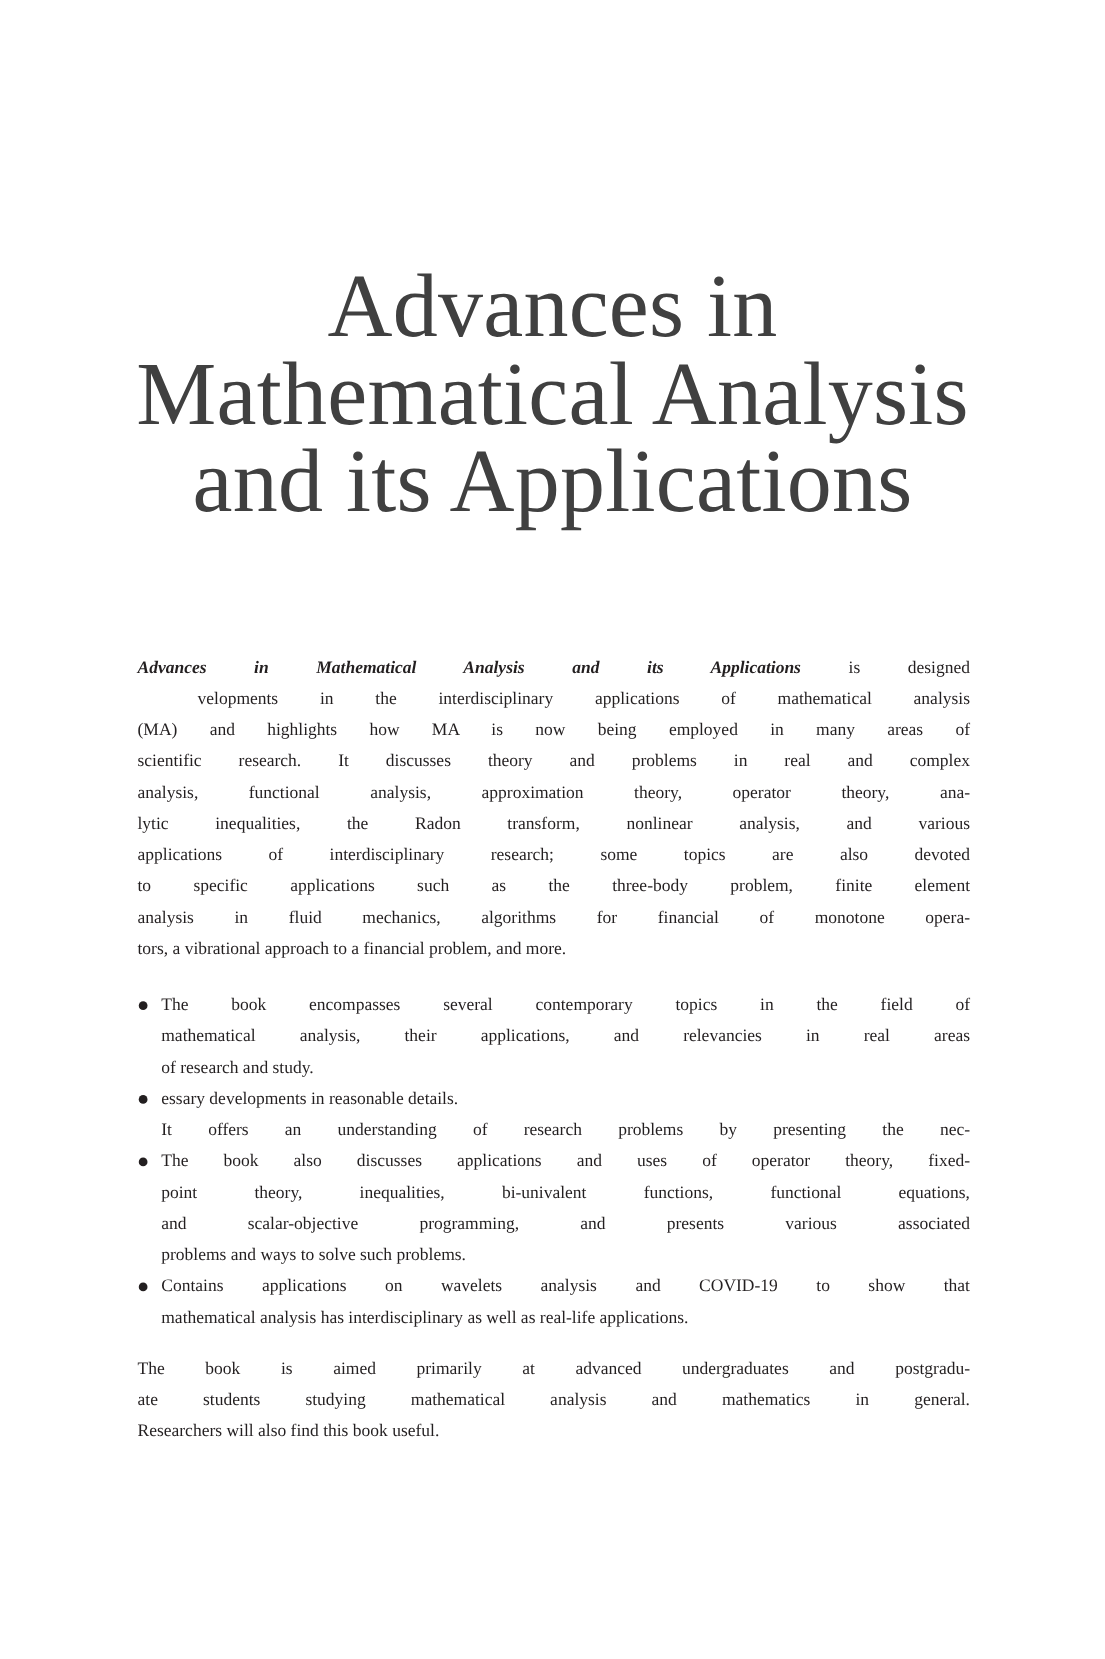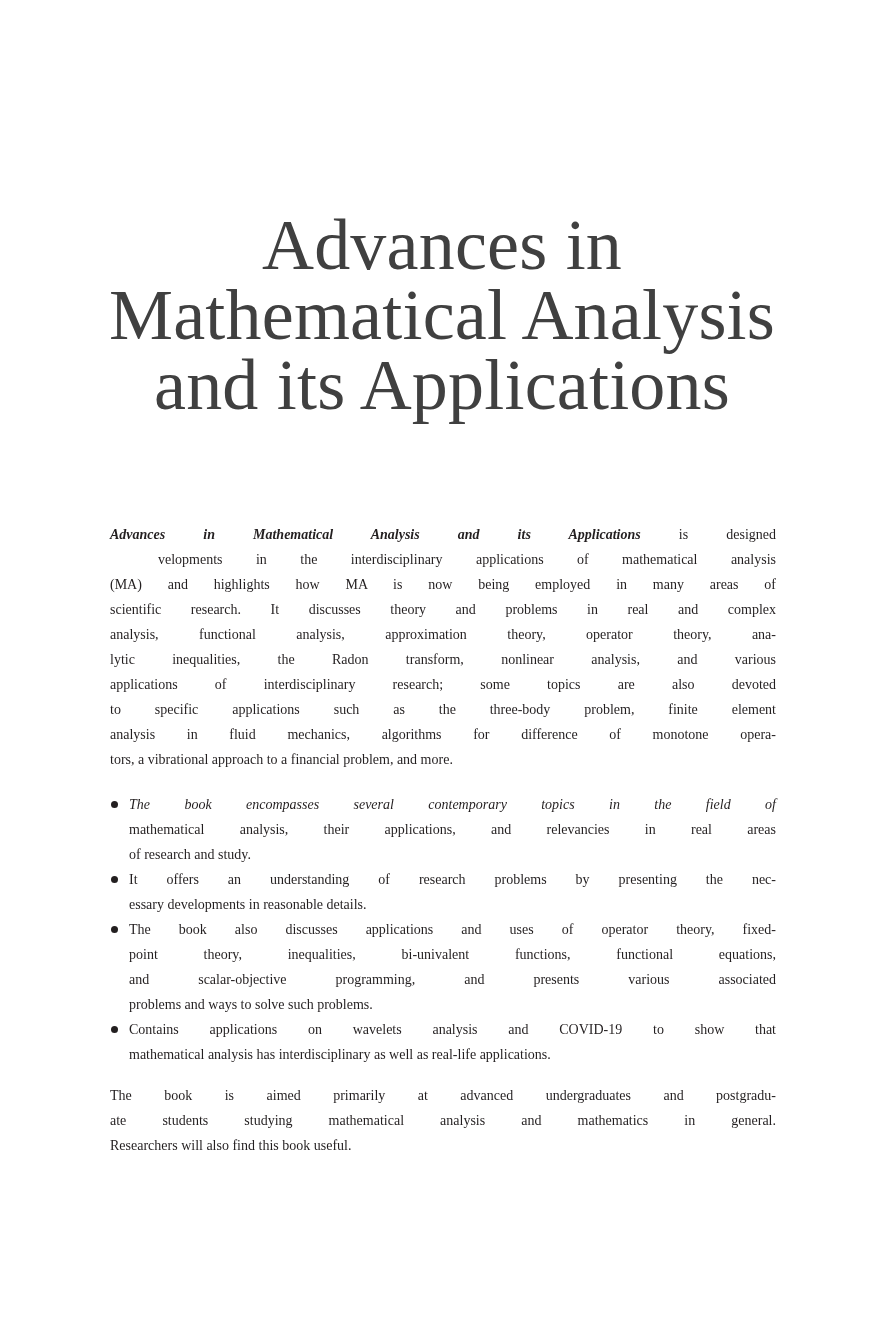--- a/index.html
+++ b/index.html
@@ -91,35 +91,35 @@
 
   <div class="para-intro">
     <span class="line" style="white-space: normal;"><span class="intro-title">Advances in Mathematical Analysis and its Applications</span><span> is designed</span></span>
     <span class="line" style="white-space: normal; margin-left: 48px;">velopments in the interdisciplinary applications of mathematical analysis</span>
     <span class="line" style="white-space: normal;">(MA) and highlights how MA is now being employed in many areas of</span>
     <span class="line" style="white-space: normal;">scientific research. It discusses theory and problems in real and complex</span>
     <span class="line" style="white-space: normal;">analysis, functional analysis, approximation theory, operator theory, ana-</span>
     <span class="line" style="white-space: normal;">lytic inequalities, the Radon transform, nonlinear analysis, and various</span>
     <span class="line" style="white-space: normal;">applications of interdisciplinary research; some topics are also devoted</span>
     <span class="line" style="white-space: normal;">to specific applications such as the three-body problem, finite element</span>
-    <span class="line" style="white-space: normal;">analysis in fluid mechanics, algorithms for difference of monotone opera-</span>
+    <span class="line" style="white-space: normal;">analysis in fluid mechanics, algorithms for financial of monotone opera-</span>
     <span class="line last" style="white-space: normal;">tors, a vibrational approach to a financial problem, and more.</span>
   </div>
 
   <ul class="bullets">
     <li class="bullet-item">
       <span class="bullet-dot"></span>
-      <span class="line" style="white-space: normal; font-style: italic;">The book encompasses several contemporary topics in the field of</span>
+      <span class="line" style="white-space: normal;">The book encompasses several contemporary topics in the field of</span>
       <span class="line" style="white-space: normal;">mathematical analysis, their applications, and relevancies in real areas</span>
       <span class="line last" style="white-space: normal;">of research and study.</span>
     </li>
     <li class="bullet-item">
       <span class="bullet-dot"></span>
+      <span class="line last" style="white-space: normal;">essary developments in reasonable details.</span>
       <span class="line" style="white-space: normal;">It offers an understanding of research problems by presenting the nec-</span>
-      <span class="line last" style="white-space: normal;">essary developments in reasonable details.</span>
     </li>
     <li class="bullet-item">
       <span class="bullet-dot"></span>
       <span class="line" style="white-space: normal;">The book also discusses applications and uses of operator theory, fixed-</span>
       <span class="line" style="white-space: normal;">point theory, inequalities, bi-univalent functions, functional equations,</span>
       <span class="line" style="white-space: normal;">and scalar-objective programming, and presents various associated</span>
       <span class="line last" style="white-space: normal;">problems and ways to solve such problems.</span>
     </li>
     <li class="bullet-item">
       <span class="bullet-dot"></span>

